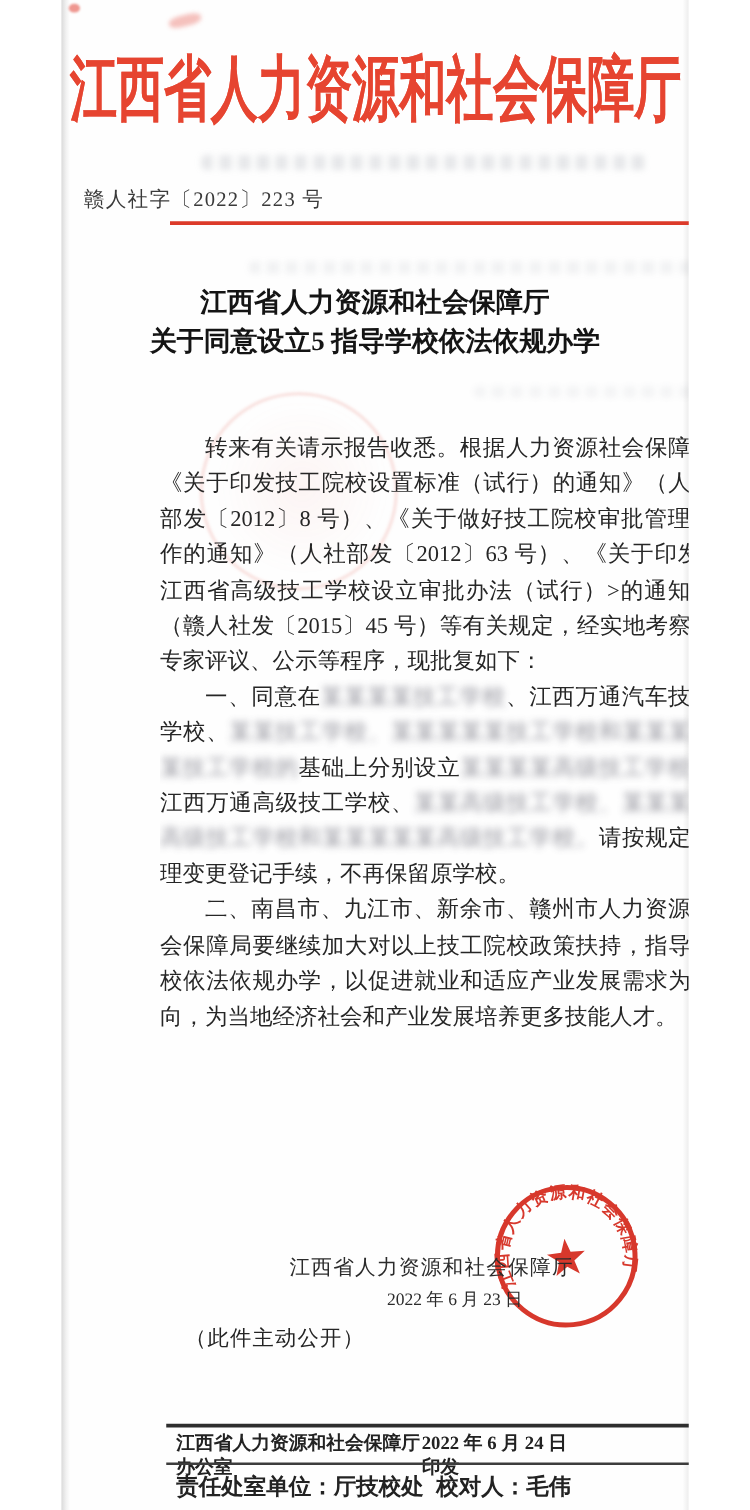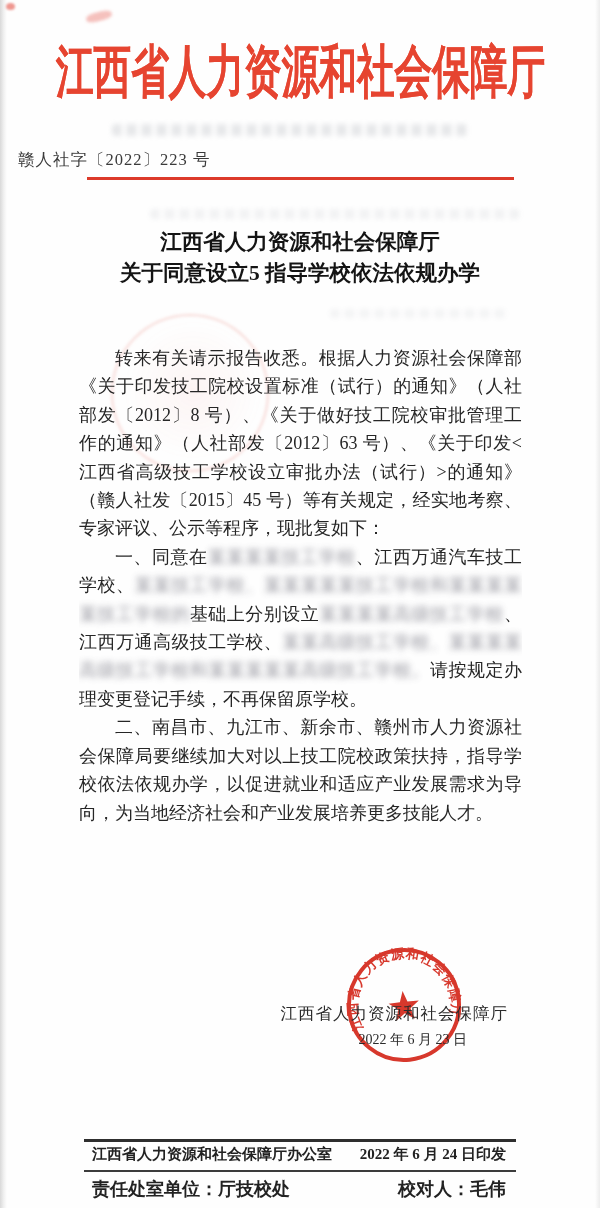--- a/index.html
+++ b/index.html
@@ -1,17 +1,17 @@
 <!DOCTYPE html>
 <html><head>
 <meta charset="utf-8">
 <style>
   html,body{margin:0;padding:0;background:#ffffff;}
   .page{
-    position:relative;width:600px;height:1208px;margin:0 auto;
+    position:relative;width:502px;height:1208px;margin:0 auto;
     background:#fefefe;overflow:hidden;
     font-family:"Liberation Serif","DejaVu Serif",serif;
     color:#262626;
   }
   .edge-left{position:absolute;left:0;top:0;bottom:0;width:7px;
     background:linear-gradient(90deg,#d9d9d9,#f1f1f1 55%,rgba(255,255,255,0));}
   .edge-right{position:absolute;right:0;top:0;bottom:0;width:5px;
     background:linear-gradient(270deg,#ededed,rgba(255,255,255,0));}
   .speck1{position:absolute;top:3px;left:6px;width:9px;height:7px;border-radius:50%;
     background:rgba(226,66,52,.55);filter:blur(1px);}
@@ -97,20 +97,21 @@
     <circle cx="60" cy="60" r="55" fill="none" stroke="#d5281c" stroke-width="4"></circle>
     <polygon points="60,46 56.2,56.8 44.8,57.1 53.9,64 50.6,74.9 60,68.4 69.4,74.9 66.1,64 75.2,57.1 63.8,56.8" fill="#d5281c"></polygon>
     <text font-size="13.2" fill="#d5281c" letter-spacing="1" font-weight="bold">
       <textPath href="#sealArc" startOffset="1">江西省人力资源和社会保障厅</textPath>
     </text>
   </svg>
 
   <div class="sig-agency">江西省人力资源和社会保障厅</div>
   <div class="sig-date">2022 年 6 月 23 日</div>
 
+  <div class="disclosure">（此件主动公开）</div>
 
   <div class="footer-rule1"></div>
   <div class="footer-row r1">
     <span>江西省人力资源和社会保障厅办公室</span>
     <span>2022 年 6 月 24 日印发</span>
   </div>
   <div class="footer-rule2"></div>
   <div class="footer-row r2">
     <span>责任处室单位：厅技校处</span>
     <span>校对人：毛伟</span>

